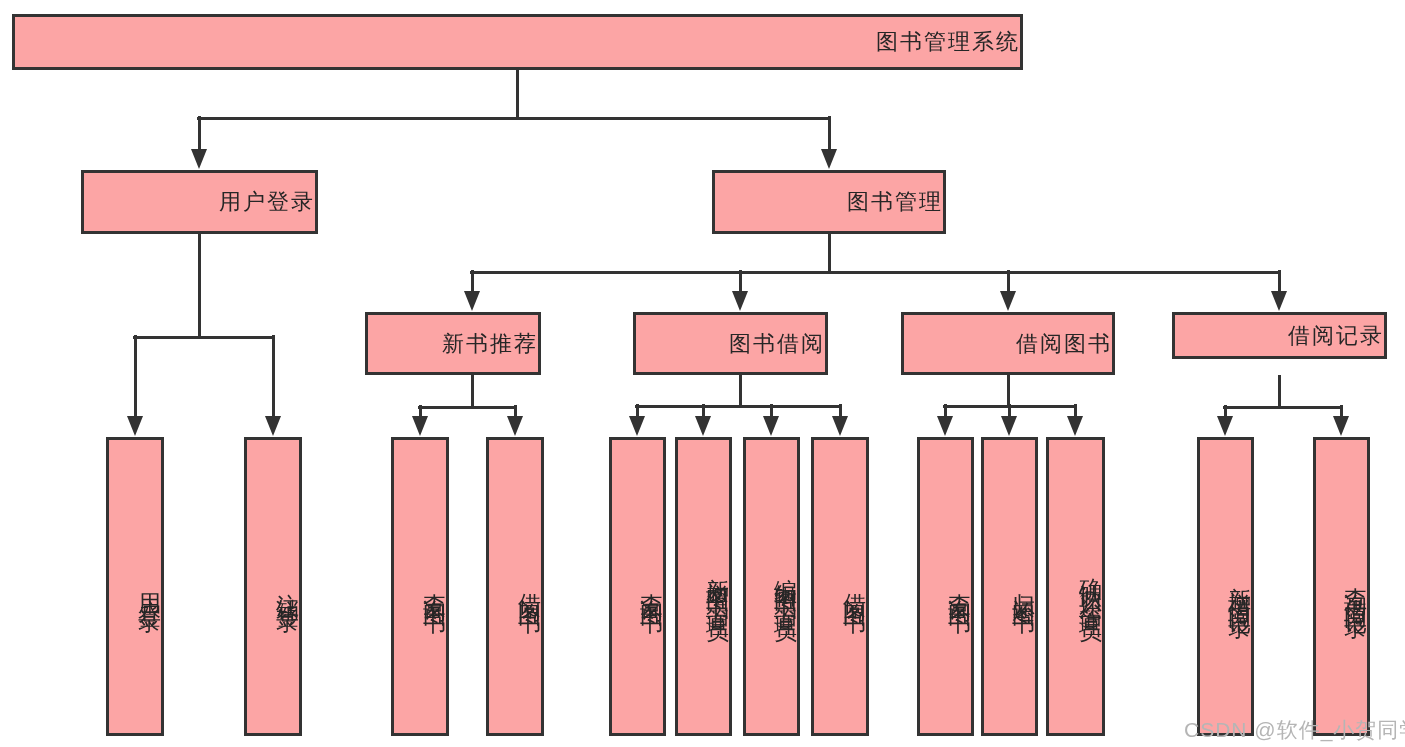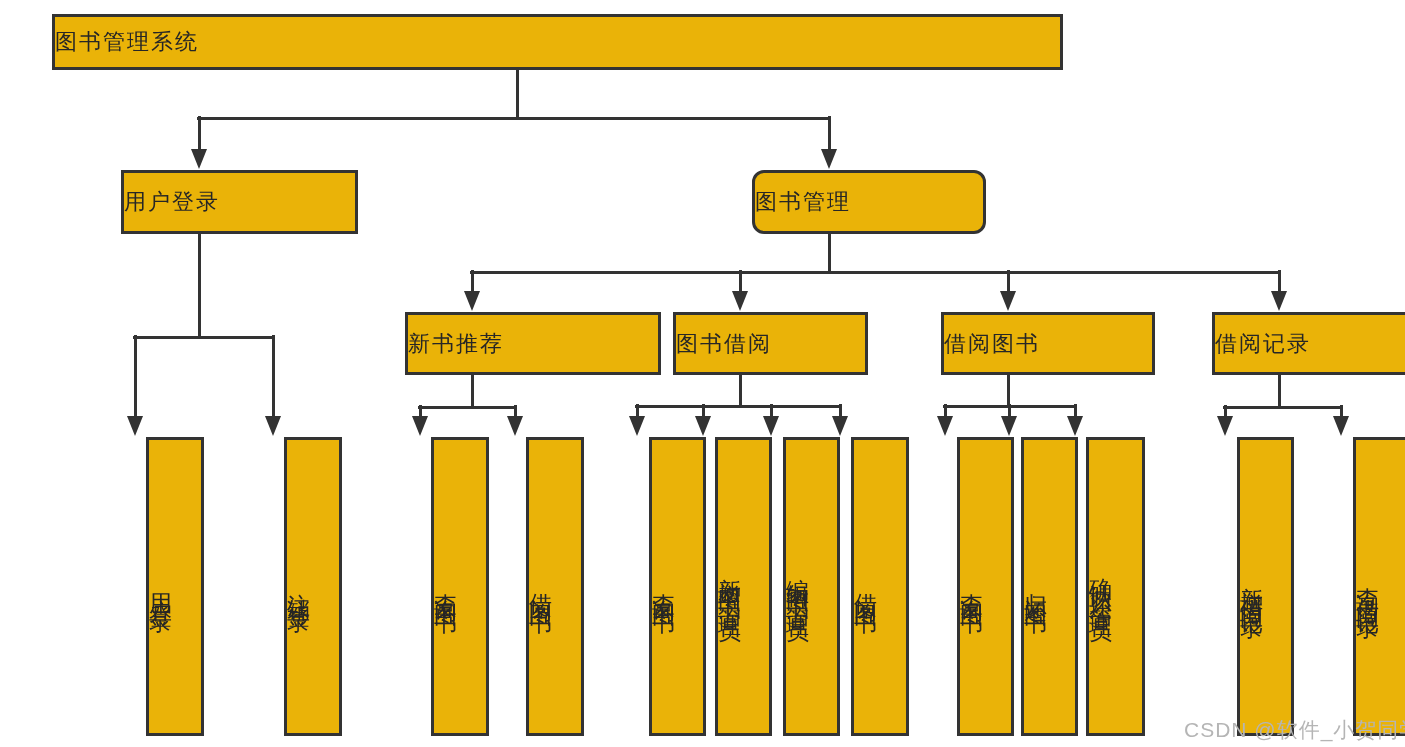--- a/index.html
+++ b/index.html
@@ -8,27 +8,26 @@
     width: 1405px;
     height: 747px;
     background: #ffffff;
     overflow: hidden;
     font-family: "Liberation Sans", "DejaVu Sans", sans-serif;
   }
   .wires { position: absolute; left: 0; top: 0; z-index: 1; }
   .node {
     position: absolute;
     box-sizing: border-box;
-    background: #eab308;
+    background: #fca5a5;
     border: 3px solid #333333;
     display: flex;
     align-items: center;
-    justify-content: flex-start;
+    justify-content: flex-end;
     z-index: 2;
-    margin-left: 40px;
   }
   .hlabel {
     color: #262626;
     font-size: 22px;
     letter-spacing: 2px;
     white-space: nowrap;
   }
   .leaf { width: 58px; top: 437px; height: 299px; }
   .vlabel {
     writing-mode: vertical-rl;
@@ -102,34 +101,34 @@
     </g>
   </svg>
 
   <div class="node" style="left:12px; top:14px; width:1011px; height:56px;">
     <span class="hlabel">图书管理系统</span>
   </div>
 
   <div class="node" style="left:81px; top:170px; width:237px; height:64px;">
     <span class="hlabel">用户登录</span>
   </div>
-  <div class="node" style="left:712px; top:170px; width:234px; height:64px;border-radius:12px;">
+  <div class="node" style="left:712px; top:170px; width:234px; height:64px;">
     <span class="hlabel">图书管理</span>
   </div>
 
-  <div class="node" style="left:365px; top:312px; width:256px; height:63px;">
+  <div class="node" style="left:365px; top:312px; width:176px; height:63px;">
     <span class="hlabel">新书推荐</span>
   </div>
   <div class="node" style="left:633px; top:312px; width:195px; height:63px;">
     <span class="hlabel">图书借阅</span>
   </div>
   <div class="node" style="left:901px; top:312px; width:214px; height:63px;">
     <span class="hlabel">借阅图书</span>
   </div>
-  <div class="node" style="left:1172px; top:312px; width:215px; height:63px;">
+  <div class="node" style="left:1172px; top:312px; width:215px; height:47px;">
     <span class="hlabel">借阅记录</span>
   </div>
 
   <div class="node leaf" style="left:106px;">
     <span class="vlabel">用户登录</span>
   </div>
   <div class="node leaf" style="left:244px;">
     <span class="vlabel">注销登录</span>
   </div>
 

